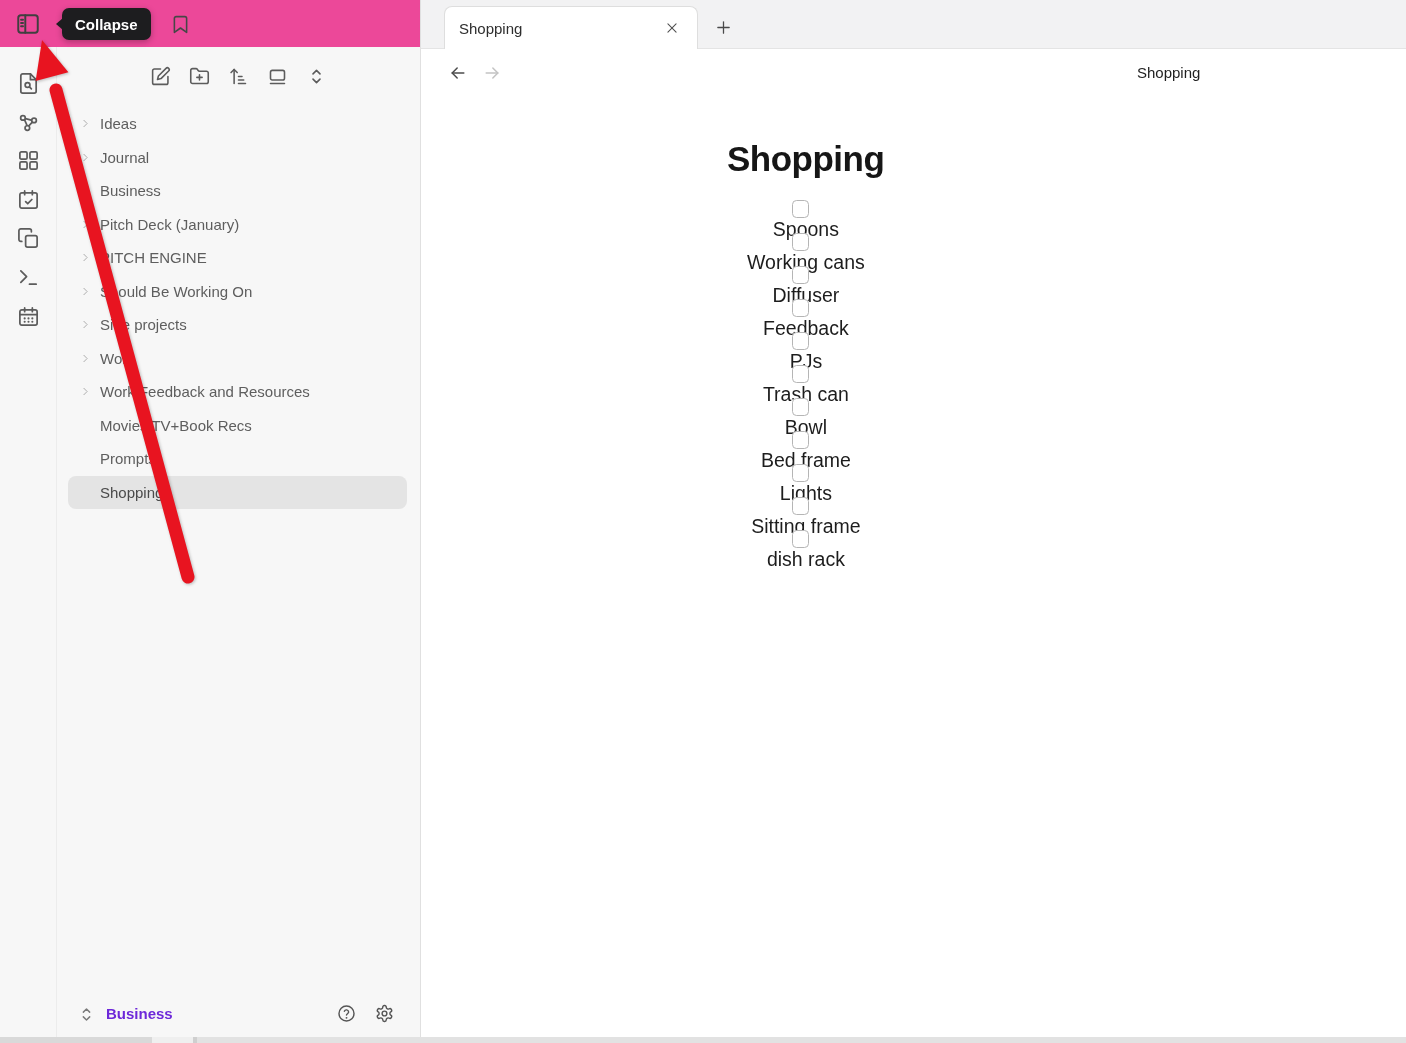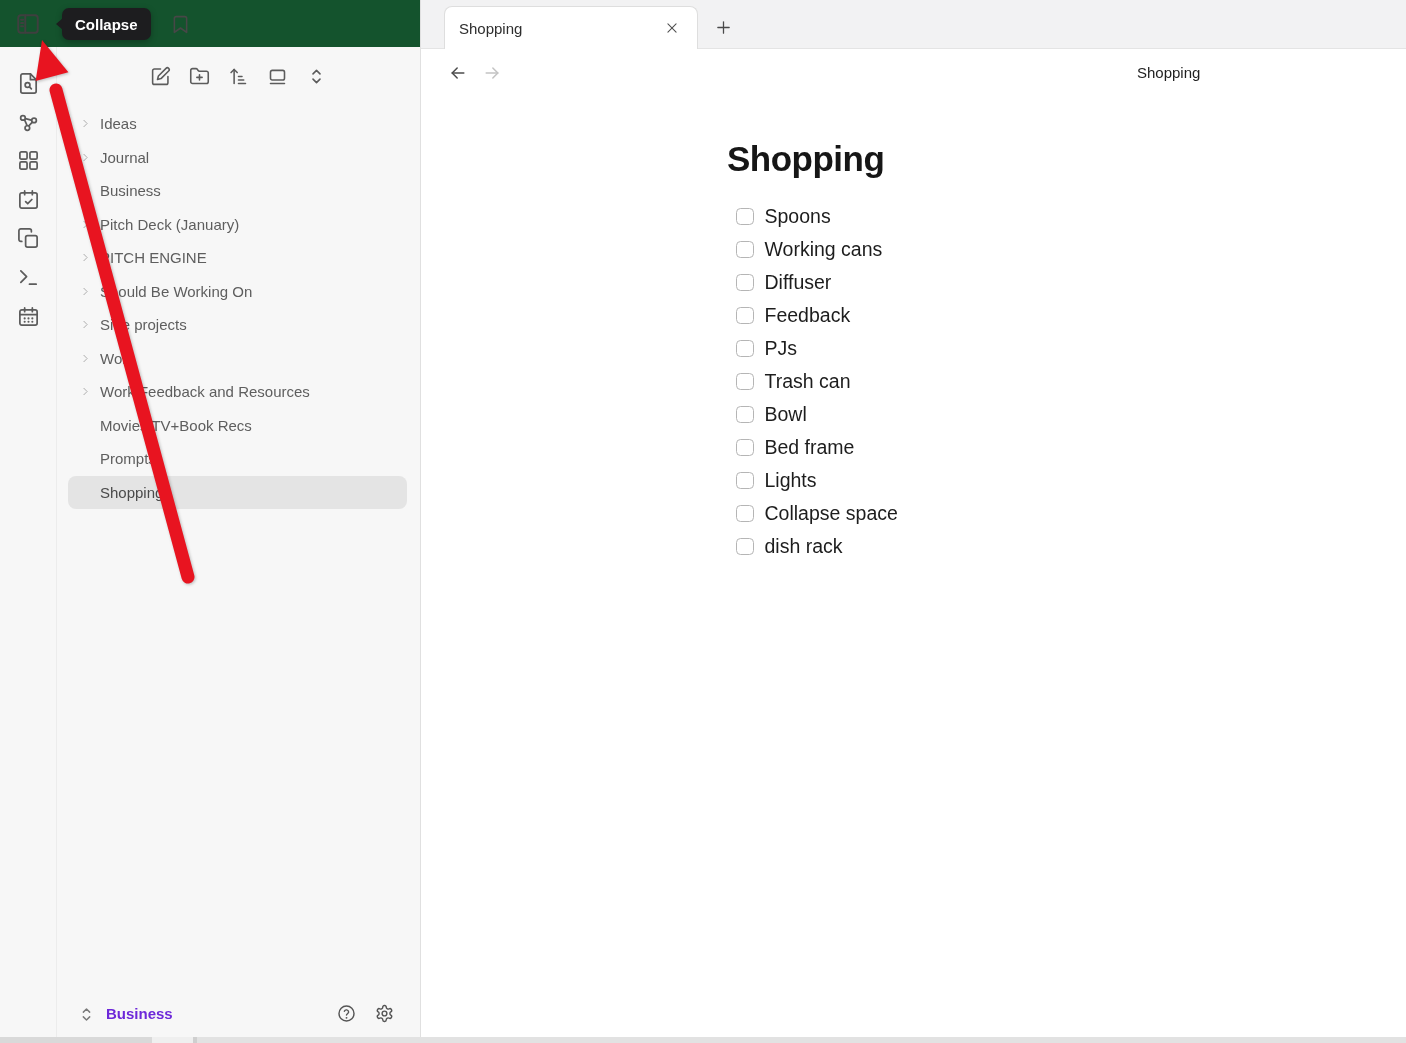--- a/index.html
+++ b/index.html
@@ -1,21 +1,21 @@
 <!DOCTYPE html>
 <html style="--accent-red: #e81420; --sidebar-bg: #f7f7f7; --selection-bg: #e4e4e4; --tooltip-bg: #1d1d1f;"><head>
 <meta charset="utf-8">
 <style>
   * { margin:0; padding:0; box-sizing:border-box; }
   html,body { width:1406px; height:1043px; overflow:hidden; }
   body { font-family:"Liberation Sans", sans-serif; background:#fff; }
   .window { position:absolute; inset:0; width:1406px; height:1043px; background:#fff; }
 
   
-  .left-top { position:absolute; left:0; top:0; width:420px; height:47px; background:#14532d; z-index:2; }
+  .left-top { position:absolute; left:0; top:0; width:420px; height:47px; background:#ec4899; z-index:2; }
   .icon-btn { background:transparent; border:none; cursor:pointer; display:flex; align-items:center; justify-content:center; color:#3f3f3f; }
   .collapse-btn { position:absolute; left:13px; top:10px; width:30px; height:28px; }
   .bookmark-btn { position:absolute; left:166px; top:11px; width:28px; height:26px; color:#474747; }
 
   .tooltip { position:absolute; left:62px; top:8px; height:32px; background:var(--tooltip-bg,#1d1d1f); color:#fff;
              border-radius:7px; display:flex; align-items:center; padding:0 13px; font-size:15px; font-weight:bold;
              box-shadow:0 2px 6px rgba(0,0,0,.28); z-index:5; }
   .tooltip::before { content:""; position:absolute; left:-6px; top:10px; border-top:6px solid transparent;
              border-bottom:6px solid transparent; border-right:7px solid var(--tooltip-bg,#1d1d1f); }
 
@@ -60,21 +60,21 @@
 
   
   .editor { position:absolute; left:420px; top:49px; width:986px; height:988px; background:#fff; border-left:1px solid #e0e0e0; }
   .nav-back { position:absolute; left:24px; top:12px; width:26px; height:24px; color:#4c4c4c; }
   .nav-fwd  { position:absolute; left:58px; top:12px; width:26px; height:24px; color:#c3c3c3; }
   .nav-back svg, .nav-fwd svg { width:20px; height:20px; }
   .view-title { position:absolute; left:716px; top:15px; font-size:15px; color:#1f1f1f; }
 
   .note-heading { position:absolute; left:306px; top:90px; font-size:35px; font-weight:700; color:#161616; letter-spacing:-0.5px; }
   .checklist { position:absolute; left:315px; top:151px; list-style:none; }
-  .check-row { height:33px; display:flex; align-items:center; }
+  .check-row { height:33px; display:flex; align-items:center;flex-direction:column; }
   .checkbox { width:17.5px; height:17.5px; border:1px solid #b5b5b5; border-radius:4.5px; background:#fff; flex:none; cursor:pointer; }
   .check-label { margin-left:11px; font-size:19.5px; color:#1d1d1d; }
 
   
   .bottom-strip { position:absolute; left:0; top:1037px; width:1406px; height:6px; background:#e2e2e2; }
   .strip-seg { position:absolute; top:0; height:6px; }
 
   
   .arrow-overlay { position:absolute; left:0; top:0; width:1406px; height:1043px; pointer-events:none; z-index:50;
                    filter:drop-shadow(1.5px 1.5px 1.5px rgba(0,0,0,.25)); }
@@ -414,21 +414,21 @@
         <li class="check-row">
           <span class="checkbox"></span>
           <span class="check-label">Bed frame</span>
         </li>
         <li class="check-row">
           <span class="checkbox"></span>
           <span class="check-label">Lights</span>
         </li>
         <li class="check-row">
           <span class="checkbox"></span>
-          <span class="check-label">Collapse space</span>
+          <span class="check-label">Sitting frame</span>
         </li>
         <li class="check-row">
           <span class="checkbox"></span>
           <span class="check-label">dish rack</span>
         </li>
       </ul>
   </div>
 
   <div class="bottom-strip">
     <div class="strip-seg" style="left:0; width:152px; background:#d9d9d9;"></div>

